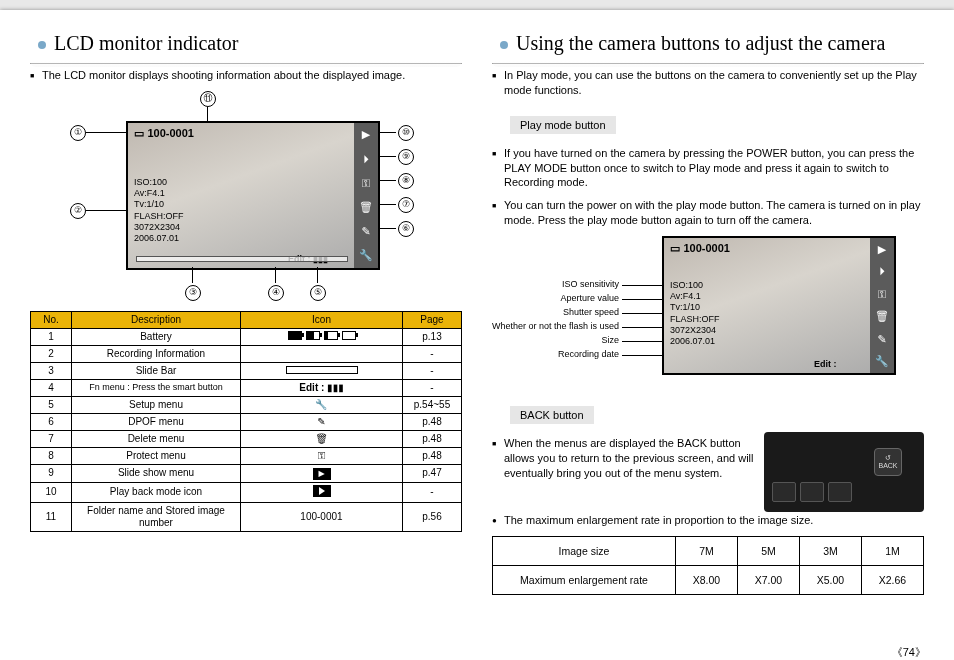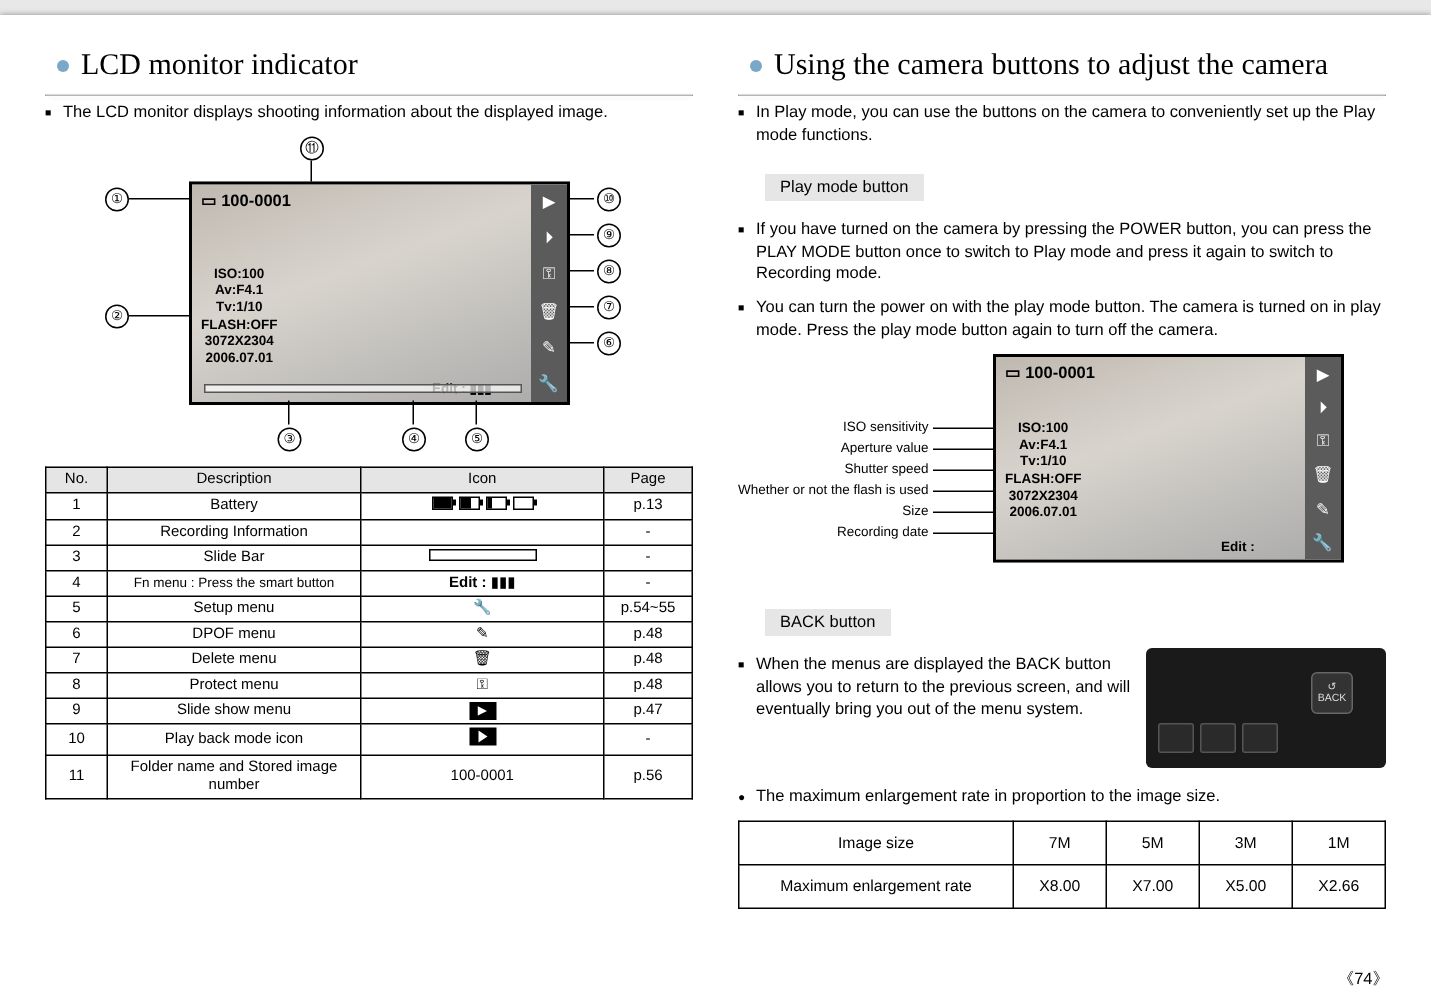--- a/index.html
+++ b/index.html
@@ -104,23 +104,22 @@
     top: 4px;
     font-size: 11px;
     font-weight: bold;
     color: #000;
   }
   .lcd .overlay-info {
     position: absolute;
     left: 6px;
     top: 54px;
     font-size: 9px;
-    font-weight: bold;
+    font-weight: normal;
     line-height: 1.25;
-    text-align: center;
   }
   .lcd .overlay-edit {
     position: absolute;
     left: 160px;
     bottom: 4px;
     font-size: 9px;
     font-weight: bold;
   }
   .lcd .sidebar {
     position: absolute;
@@ -170,21 +169,21 @@
     width: 100%;
     font-size: 10px;
   }
   table.info th, table.info td {
     border: 1px solid #000;
     padding: 2px 4px;
     text-align: center;
     line-height: 1.2;
   }
   table.info th {
-    background: #e5e5e5;
+    background: #eab308;
     font-weight: normal;
   }
 
   
   .mini-labels {
     position: absolute;
     left: -170px;
     top: 42px;
     font-size: 9px;
     text-align: right;
@@ -452,21 +451,21 @@
         </div>
         <div class="row">
             <span></span>
             <span></span>
             <span></span>
           </div>
       </div>
       <div class="bullet" style="margin-right:170px">When the menus are displayed the BACK button allows you to return to the previous screen, and will eventually bring you out of the menu system.</div>
     </div>
 
-    <div class="bullet round" style="margin-top:12px">The maximum enlargement rate in proportion to the image size.</div>
+    <div class="bullet round" style="margin-top:1px">The maximum enlargement rate in proportion to the image size.</div>
 
     <table class="enlarge">
       <tbody>
           <tr>
         <td style="width:170px">Image size</td>
         <td>7M</td>
         <td>5M</td>
         <td>3M</td>
         <td>1M</td>
       </tr>

